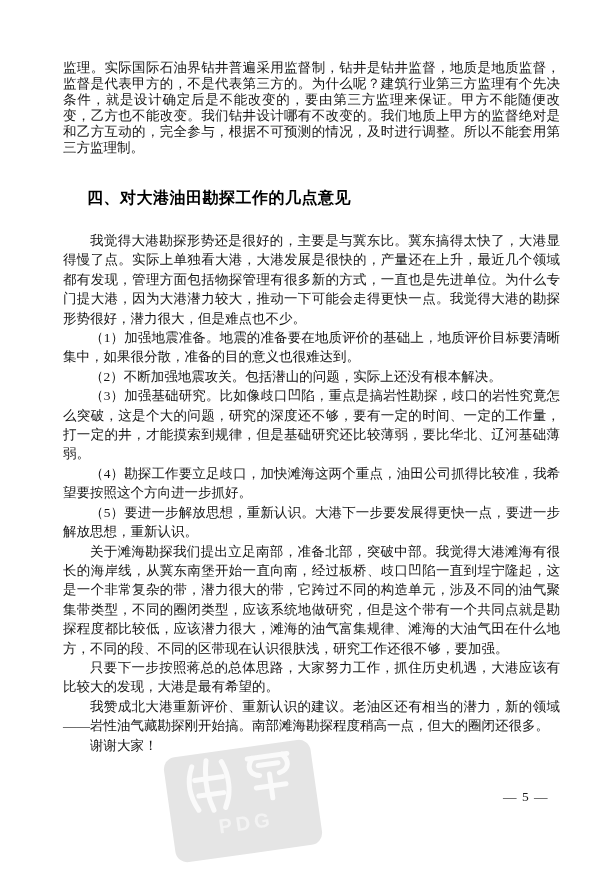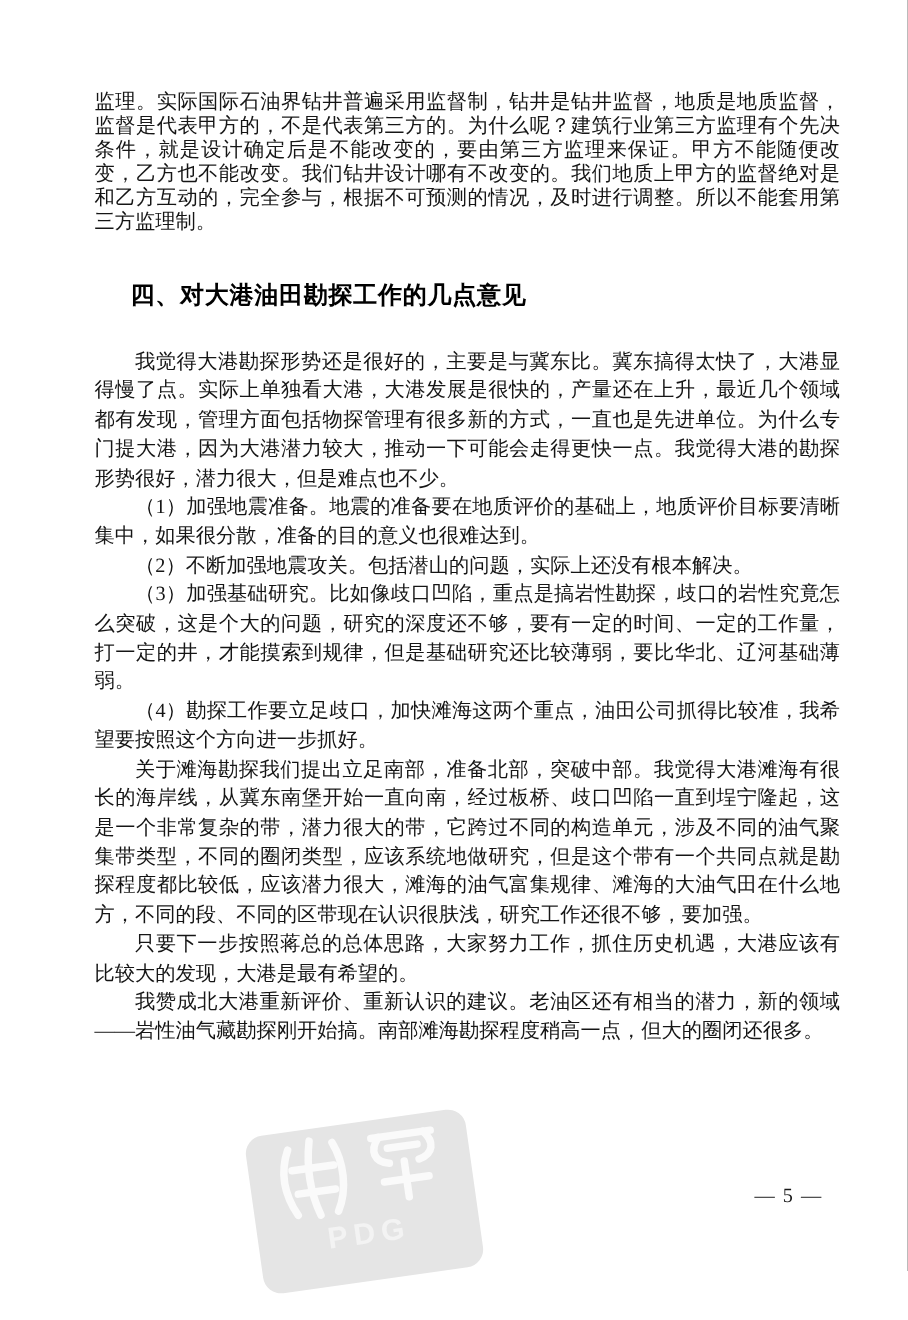--- a/index.html
+++ b/index.html
@@ -106,20 +106,22 @@
   <div class="content">
     <p class="continuation">监理。实际国际石油界钻井普遍采用监督制，钻井是钻井监督，地质是地质监督，监督是代表甲方的，不是代表第三方的。为什么呢？建筑行业第三方监理有个先决条件，就是设计确定后是不能改变的，要由第三方监理来保证。甲方不能随便改变，乙方也不能改变。我们钻井设计哪有不改变的。我们地质上甲方的监督绝对是和乙方互动的，完全参与，根据不可预测的情况，及时进行调整。所以不能套用第三方监理制。</p>
 
     <h2 class="section-heading">四、对大港油田勘探工作的几点意见</h2>
 
     <p class="body-para">我觉得大港勘探形势还是很好的，主要是与冀东比。冀东搞得太快了，大港显得慢了点。实际上单独看大港，大港发展是很快的，产量还在上升，最近几个领域都有发现，管理方面包括物探管理有很多新的方式，一直也是先进单位。为什么专门提大港，因为大港潜力较大，推动一下可能会走得更快一点。我觉得大港的勘探形势很好，潜力很大，但是难点也不少。</p>
     <p class="body-para">（1）加强地震准备。地震的准备要在地质评价的基础上，地质评价目标要清晰集中，如果很分散，准备的目的意义也很难达到。</p>
     <p class="body-para">（2）不断加强地震攻关。包括潜山的问题，实际上还没有根本解决。</p>
     <p class="body-para">（3）加强基础研究。比如像歧口凹陷，重点是搞岩性勘探，歧口的岩性究竟怎么突破，这是个大的问题，研究的深度还不够，要有一定的时间、一定的工作量，打一定的井，才能摸索到规律，但是基础研究还比较薄弱，要比华北、辽河基础薄弱。</p>
     <p class="body-para">（4）勘探工作要立足歧口，加快滩海这两个重点，油田公司抓得比较准，我希望要按照这个方向进一步抓好。</p>
+    <p class="body-para">（5）要进一步解放思想，重新认识。大港下一步要发展得更快一点，要进一步解放思想，重新认识。</p>
     <p class="body-para">关于滩海勘探我们提出立足南部，准备北部，突破中部。我觉得大港滩海有很长的海岸线，从冀东南堡开始一直向南，经过板桥、歧口凹陷一直到埕宁隆起，这是一个非常复杂的带，潜力很大的带，它跨过不同的构造单元，涉及不同的油气聚集带类型，不同的圈闭类型，应该系统地做研究，但是这个带有一个共同点就是勘探程度都比较低，应该潜力很大，滩海的油气富集规律、滩海的大油气田在什么地方，不同的段、不同的区带现在认识很肤浅，研究工作还很不够，要加强。</p>
     <p class="body-para">只要下一步按照蒋总的总体思路，大家努力工作，抓住历史机遇，大港应该有比较大的发现，大港是最有希望的。</p>
     <p class="body-para">我赞成北大港重新评价、重新认识的建议。老油区还有相当的潜力，新的领域——岩性油气藏勘探刚开始搞。南部滩海勘探程度稍高一点，但大的圈闭还很多。</p>
+    <p class="body-para">谢谢大家！</p>
   </div>
 
   <div class="page-number">— 5 —</div>
 
 </div>
 
 </body></html>

